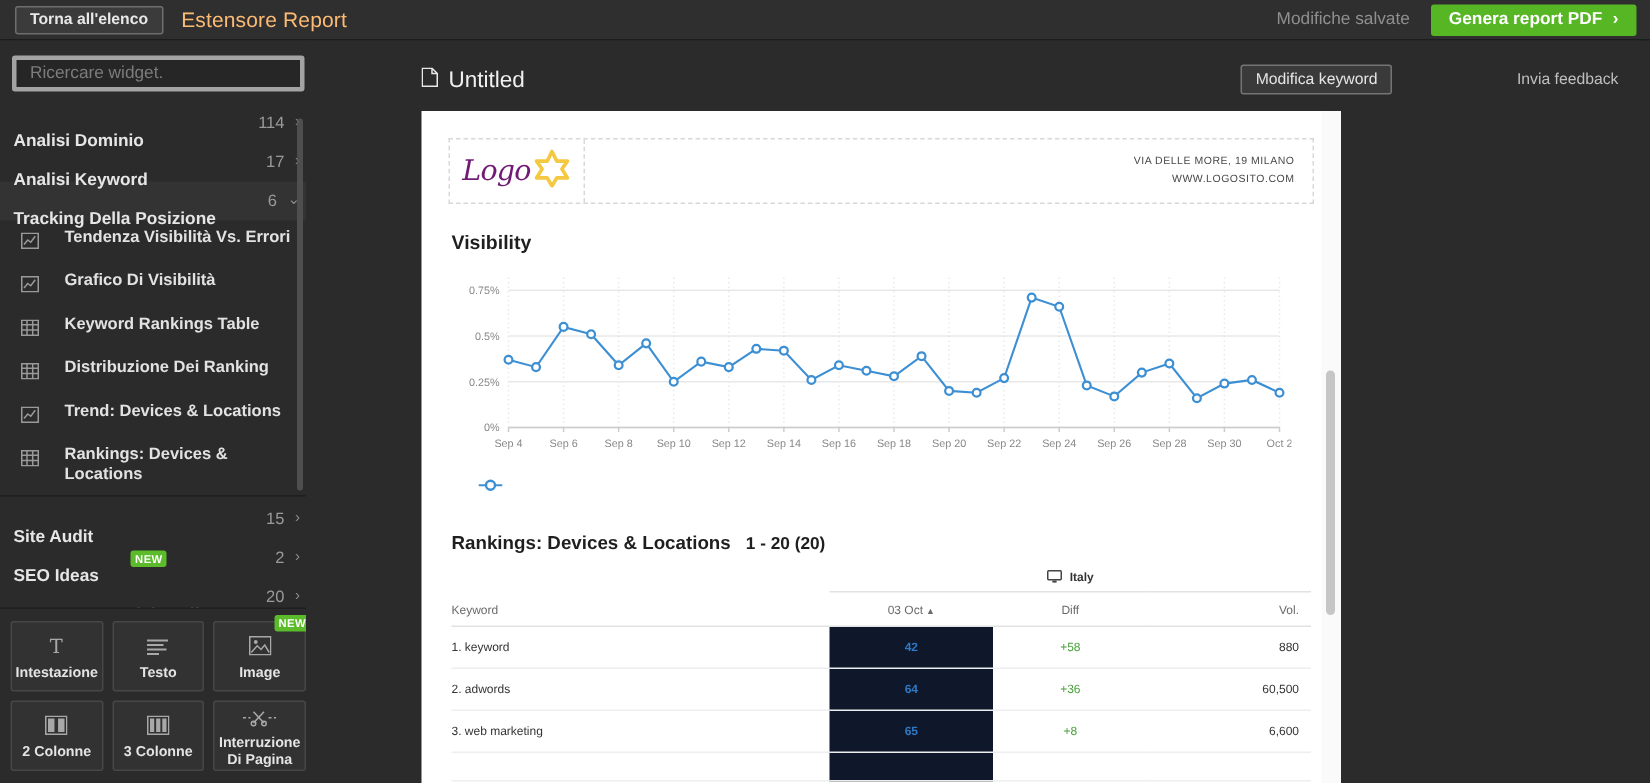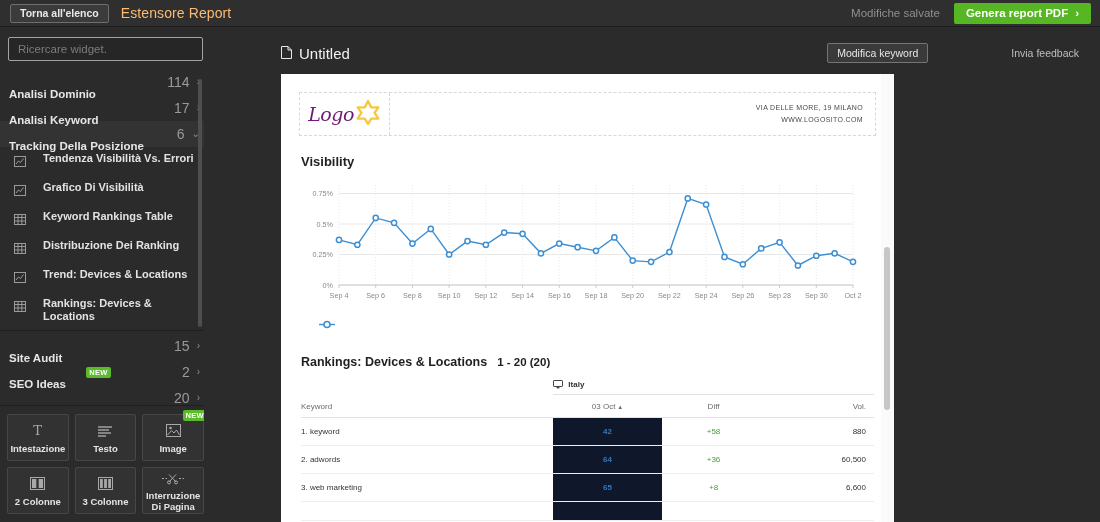--- a/index.html
+++ b/index.html
@@ -38,34 +38,34 @@
   }
 
   
   .sidebar {
     position: absolute; left: 0; top: 27px; width: 211px; height: 495px;
     background: #2b2b2b; border-right: 1px solid #1a1a1a;
   }
   .search-wrap { padding: 10px 8px 8px 8px; }
   .search-input {
     width: 195px; height: 24px; background: #262626;
-    border: 1px solid #a3a3a3; border-radius: 2px;
+    border: 3px solid #a3a3a3; border-radius: 2px;
     color: #cfcfcf; font-size: 11.5px; padding: 0 9px;
     font-family: "Liberation Sans", sans-serif; outline: none;
   }
   .search-input::placeholder { color: #7c7c7c; }
 
   .navscroll { position: relative; height: 340px; overflow: hidden; }
   .nav-group {
     height: 26px; display: flex; align-items: center;
     padding: 0 10px 0 9px; cursor: pointer;
   }
   .nav-group.open { background: #333333; }
   .nav-group .g-label { color: #e6e6e6; font-size: 11.5px; font-weight: bold; flex: 1; margin-top: 24px; }
-  .nav-group .g-count { color: #9a9a9a; font-size: 14px; margin-right: 7px; }
+  .nav-group .g-count { color: #9a9a9a; font-size: 11px; margin-right: 7px; }
   .chev { color: #8c8c8c; font-size: 10px; line-height: 1; }
 
   .nav-item {
     display: flex; align-items: flex-start; gap: 16px;
     padding: 5px 10px 5px 14px; cursor: pointer; min-height: 24px;
   }
   .nav-item .ico { width: 13px; flex: 0 0 13px; margin-top: 1px; }
   .nav-item .i-label { color: #e2e2e2; font-size: 11px; line-height: 13px; font-weight: bold; }
 
   .badge-new {
@@ -151,21 +151,21 @@
   .x-tick { fill: #888; font-size: 7.2px; font-family: "Liberation Sans", sans-serif; text-anchor: middle; }
   .legend-dot { margin: 8px 0 0 18px; }
 
   
   .tbl-block { padding: 22px 20px 0 20px; }
   .tbl-title { display: flex; align-items: baseline; gap: 10px; }
   .tbl-title .t1 { color: #1f1f1f; font-size: 12.5px; font-weight: bold; }
   .tbl-title .t2 { color: #1f1f1f; font-size: 11.5px; font-weight: bold; }
   table.rk { width: 100%; border-collapse: collapse; margin-top: 11px; }
   table.rk .grp-th {
-    font-size: 8px; color: #333; font-weight: bold; text-align: left;
+    font-size: 8px; color: #333; font-weight: bold; text-align: center;
     padding-bottom: 3px; border-bottom: 1px solid #e2e2e2;
   }
   table.rk th.kw {
     text-align: left; font-size: 8px; color: #6a6a6a; font-weight: normal;
     padding: 7px 0 6px 0; border-bottom: 1px solid #e2e2e2; vertical-align: bottom;
   }
   table.rk th.sub {
     font-size: 8px; color: #6a6a6a; font-weight: normal; text-align: center;
     padding: 7px 0 6px 0; border-bottom: 1px solid #e2e2e2; vertical-align: bottom;
   }

